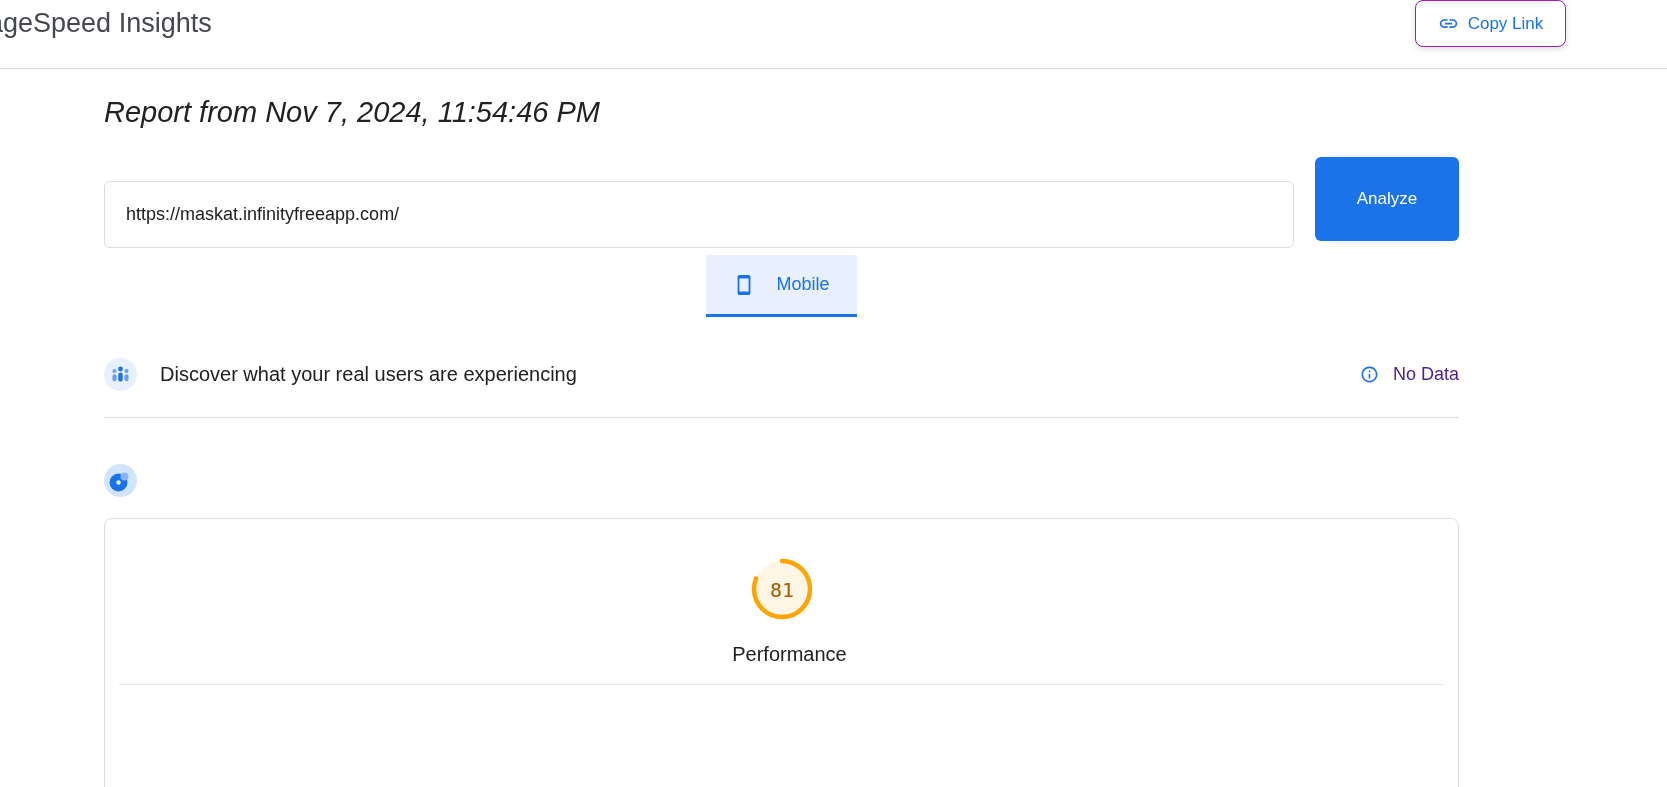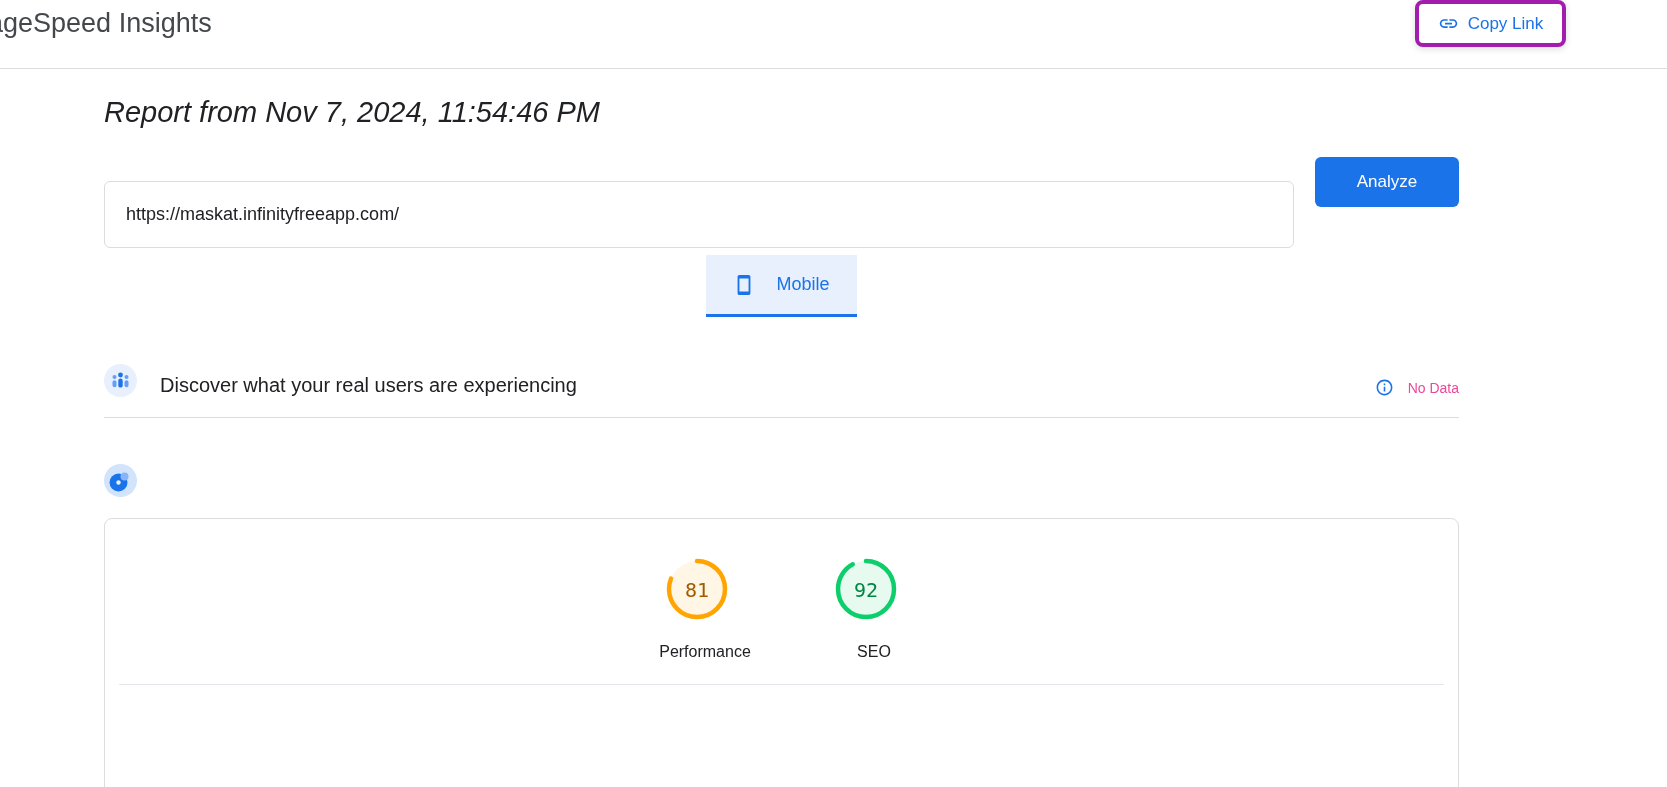--- a/index.html
+++ b/index.html
@@ -22,21 +22,21 @@
   }
   .app-title {
     position: absolute; top: 8px; left: -30px;
     font-size: 27px; font-weight: 400; color: #44484c;
     white-space: nowrap; cursor: pointer;
   }
   .copy-link {
     position: absolute; top: 0; left: 1415px;
     height: 47px; min-width: 151px;
     background: #fff;
-    border: 4px solid #a21caf;
+    border: 1px solid #a21caf;
     border-radius: 8px;
     box-shadow: 0 2px 6px rgba(60,64,67,.18);
     display: flex; align-items: center; justify-content: center;
     gap: 9px; padding: 0 16px;
     color: #1a73e8; font-size: 17px; font-weight: 500;
     cursor: pointer; z-index: 5;
   }
 
   
   .report-heading {
@@ -47,21 +47,21 @@
     position: absolute; top: 157px; left: 104px;
     width: 1190px; height: 67px;
     border: 1px solid #dadce0; border-radius: 6px;
     padding: 0 21px;
     font-size: 18px; color: #202124;
     font-family: "Liberation Sans", sans-serif;
     outline: none; background: #fff; margin-top: 24px;
   }
   .analyze-btn {
     position: absolute; top: 157px; left: 1315px;
-    width: 144px; height: 50px;
+    width: 144px; height: 84px;
     background: #1a73e8; color: #fff;
     border: none; border-radius: 6px;
     font-size: 17px; font-weight: 500;
     font-family: "Liberation Sans", sans-serif;
     cursor: pointer;
   }
 
   
   .tabs-row {
     position: absolute; top: 255px; left: 104px;
@@ -78,28 +78,28 @@
     color: #1a73e8; font-weight: 500;
     border-bottom: 3px solid #1a73e8;
   }
   .tab + .tab { margin-left: 28px; }
 
   
   .section-row {
     position: absolute; left: 104px; width: 1355px;
     display: flex; align-items: center; gap: 23px;
   }
-  .section-row.field { top: 352px; height: 45px; align-items: flex-end; }
+  .section-row.field { top: 352px; height: 45px; }
   .section-row.lab   { top: 458px; height: 45px; }
   .section-title { font-size: 20px; color: #202124; }
   .section-icon { width: 33px; height: 33px; flex: 0 0 33px; }
   .field-right {
     margin-left: auto;
     display: flex; align-items: center; gap: 14px;
-    color: #ec4899; font-size: 14px; font-weight: 500;
+    color: #4c1d95; font-size: 18px; font-weight: 500;
     cursor: pointer;
   }
   .divider {
     position: absolute; left: 104px; width: 1355px; height: 1px;
     background: #dadce0;
   }
   .divider.under-field { top: 417px; }
 
   
   .scores-card {
@@ -116,21 +116,21 @@
     width: 169px;
     display: flex; flex-direction: column; align-items: center;
     text-decoration: none; cursor: pointer;
   }
   .gauge-num {
     font-family: "DejaVu Sans Mono", monospace;
     font-size: 20px;
   }
   .gauge-label {
     margin-top: 21px;
-    font-size: 16px; color: #202124; margin-left: 16px;
+    font-size: 20px; color: #202124; margin-left: 16px;
   }
   .card-divider {
     position: absolute; top: 165px; left: 14px; right: 14px;
     height: 1px; background: #e3e6ea;
   }
 </style>
 </head>
 <body>
 
 <div class="header">
@@ -202,23 +202,15 @@
 <div class="scores-card">
   <div class="gauges-row">
       <a class="gauge">
         <svg width="66" height="66" viewBox="0 0 66 66">
           <circle cx="33" cy="33" r="28" fill="#ffa400" fill-opacity="0.1"></circle>
           <circle cx="33" cy="33" r="28" fill="none" stroke="#ffa400" stroke-width="4.5" stroke-linecap="round" stroke-dasharray="142.50264276683302 175.92918860102841" transform="rotate(-90 33 33)"></circle>
           <text x="33" y="33" dy="7.5" text-anchor="middle" class="gauge-num" fill="#a05a00">81</text>
         </svg>
         <div class="gauge-label">Performance</div>
       </a>
-      <a class="gauge">
-        <svg width="66" height="66" viewBox="0 0 66 66">
-          <circle cx="33" cy="33" r="28" fill="#0cce6b" fill-opacity="0.1"></circle>
-          <circle cx="33" cy="33" r="28" fill="none" stroke="#0cce6b" stroke-width="4.5" stroke-linecap="round" stroke-dasharray="161.85485351294614 175.92918860102841" transform="rotate(-90 33 33)"></circle>
-          <text x="33" y="33" dy="7.5" text-anchor="middle" class="gauge-num" fill="#018642">92</text>
-        </svg>
-        <div class="gauge-label">SEO</div>
-      </a>
     </div>
   <div class="card-divider"></div>
 </div>
 
 </body></html>

